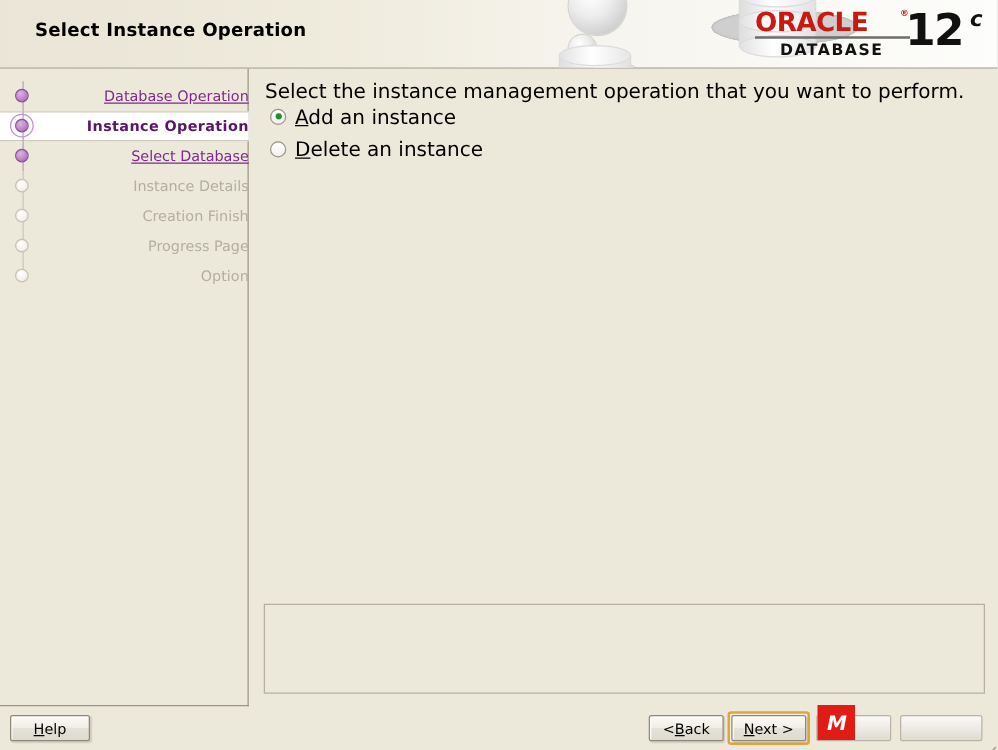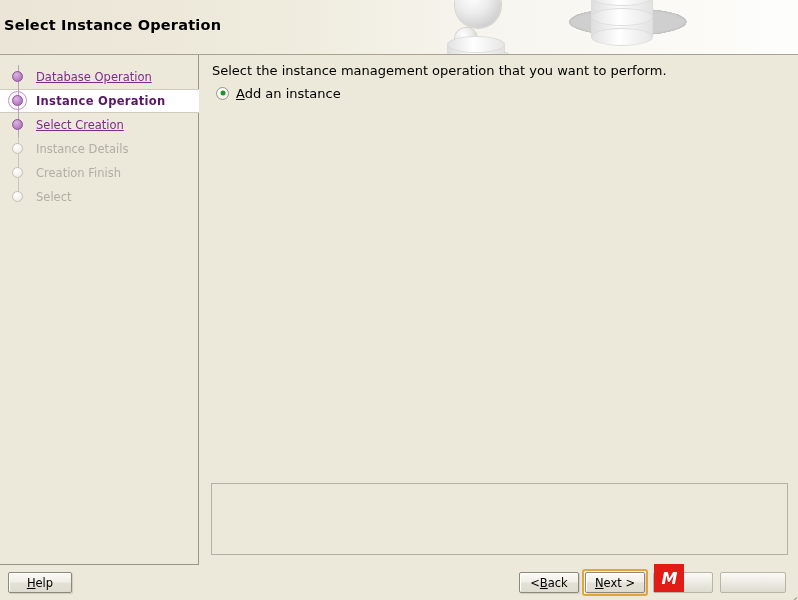--- a/index.html
+++ b/index.html
@@ -21,21 +21,21 @@
   #header {
     position: absolute;
     left: 0; top: 0;
     width: 798px; height: 54px;
     background: linear-gradient(to right, #eae5d6 0%, #efebdd 35%, #f7f5ef 62%, #fdfdfb 100%);
     border-bottom: 1px solid #a8a293;
     overflow: hidden;
   }
   #header-title {
     position: absolute;
-    left: 4px; top: 17px;
+    left: 28px; top: 17px;
     font-size: 14.5px;
     font-weight: bold;
     letter-spacing: 0.2px;
     color: #000;
     white-space: nowrap;
   }
   
   .art { position: absolute; }
   .gear {
     border-radius: 50%;
@@ -146,20 +146,21 @@
     position: absolute;
     left: 0; top: 10px;
     width: 199px;
   }
   .step {
     position: relative;
     height: 24px;
     display: flex;
     align-items: center;
     box-sizing: border-box;
+    justify-content: space-between;
   }
   .step.current {
     background: #ffffff;
     border-top: 1px solid #cfcabb;
     border-bottom: 1px solid #cfcabb;
   }
   .bullet-wrap {
     position: relative;
     width: 36px;
     height: 24px;
@@ -218,21 +219,21 @@
   #content {
     position: absolute;
     left: 200px; top: 55px;
     width: 598px; height: 510px;
     background: #ece8da;
     box-sizing: border-box;
   }
   #instruction {
     position: absolute;
     left: 12px; top: 8px;
-    font-size: 13px;
+    font-size: 16px;
     color: #000;
     white-space: nowrap;
   }
   .radio-row {
     position: absolute;
     left: 16px;
     display: flex;
     align-items: center;
     height: 18px;
   }
@@ -251,21 +252,21 @@
     content: "";
     position: absolute;
     left: 50%; top: 50%;
     transform: translate(-50%, -50%);
     width: 5px; height: 5px;
     border-radius: 50%;
     background: #1f8f2f;
   }
   .radio-label {
     margin-left: 7px;
-    font-size: 13px;
+    font-size: 16px;
     color: #000;
     white-space: nowrap;
   }
   .mn { text-decoration: underline; }
 
   #message-box {
     position: absolute;
     left: 11px; top: 428px;
     width: 577px; height: 72px;
     background: #ece8da;
@@ -427,20 +428,28 @@
       <div class="disk" style="top:40px; height:18px;"></div>
     </div>
 
     <div class="cyl" style="left:-8px; top:54px; width:58px; height:36px;">
       <div class="body" style="top:8px; height:24px;"></div>
       <div class="disk" style="top:0; height:17px;"></div>
 
     </div>
   </div>
 
+  <div id="oracle-logo">
+    <div id="oracle-word">ORACLE</div>
+    <div id="oracle-reg">®</div>
+    <div id="oracle-rule"></div>
+    <div id="oracle-database">DATABASE</div>
+    <div id="oracle-12">12</div>
+    <div id="oracle-c">c</div>
+  </div>
 </div>
 
 <div id="sidebar">
   <div id="steps">
 
     <div class="step">
       <div class="bullet-wrap">
         <div class="connector"></div>
         <div class="dot done"></div>
       </div>
@@ -454,61 +463,72 @@
         <div class="dot done"></div>
       </div>
       <div class="step-label current-label">Instance Operation</div>
     </div>
 
     <div class="step">
       <div class="bullet-wrap">
         <div class="connector"></div>
         <div class="dot done"></div>
       </div>
-      <div class="step-label link">Select Creation</div>
+      <div class="step-label link">Select Database</div>
     </div>
 
     <div class="step">
       <div class="bullet-wrap">
         <div class="connector grey"></div>
         <div class="dot future"></div>
       </div>
       <div class="step-label disabled">Instance Details</div>
     </div>
 
     <div class="step">
       <div class="bullet-wrap">
         <div class="connector grey"></div>
         <div class="dot future"></div>
       </div>
       <div class="step-label disabled">Creation Finish</div>
     </div>
 
 
+    <div class="step">
+      <div class="bullet-wrap">
+        <div class="connector grey"></div>
+        <div class="dot future"></div>
+      </div>
+      <div class="step-label disabled">Progress Page</div>
+    </div>
 
     <div class="step">
       <div class="bullet-wrap">
         <div class="connector grey hide-bottom"></div>
         <div class="dot future"></div>
       </div>
-      <div class="step-label disabled">Select</div>
+      <div class="step-label disabled">Option</div>
     </div>
 
   </div>
 </div>
 
 <div id="content">
 
   <div id="instruction">Select the instance management operation that you want to perform.</div>
 
   <div class="radio-row" id="radio-add">
     <div class="radio checked"></div>
     <div class="radio-label"><span class="mn">A</span><span>dd an instance</span></div>
   </div>
 
+  <div class="radio-row" id="radio-delete">
+    <div class="radio"></div>
+    <div class="radio-label"><span class="mn">D</span><span>elete an instance</span></div>
+  </div>
 
   <div id="message-box"></div>
 </div>
 
 <div id="bottom-bar">
 
   <div class="btn" id="help-button">
       <span class="mn">H</span>
       <span>elp</span>
     </div>

